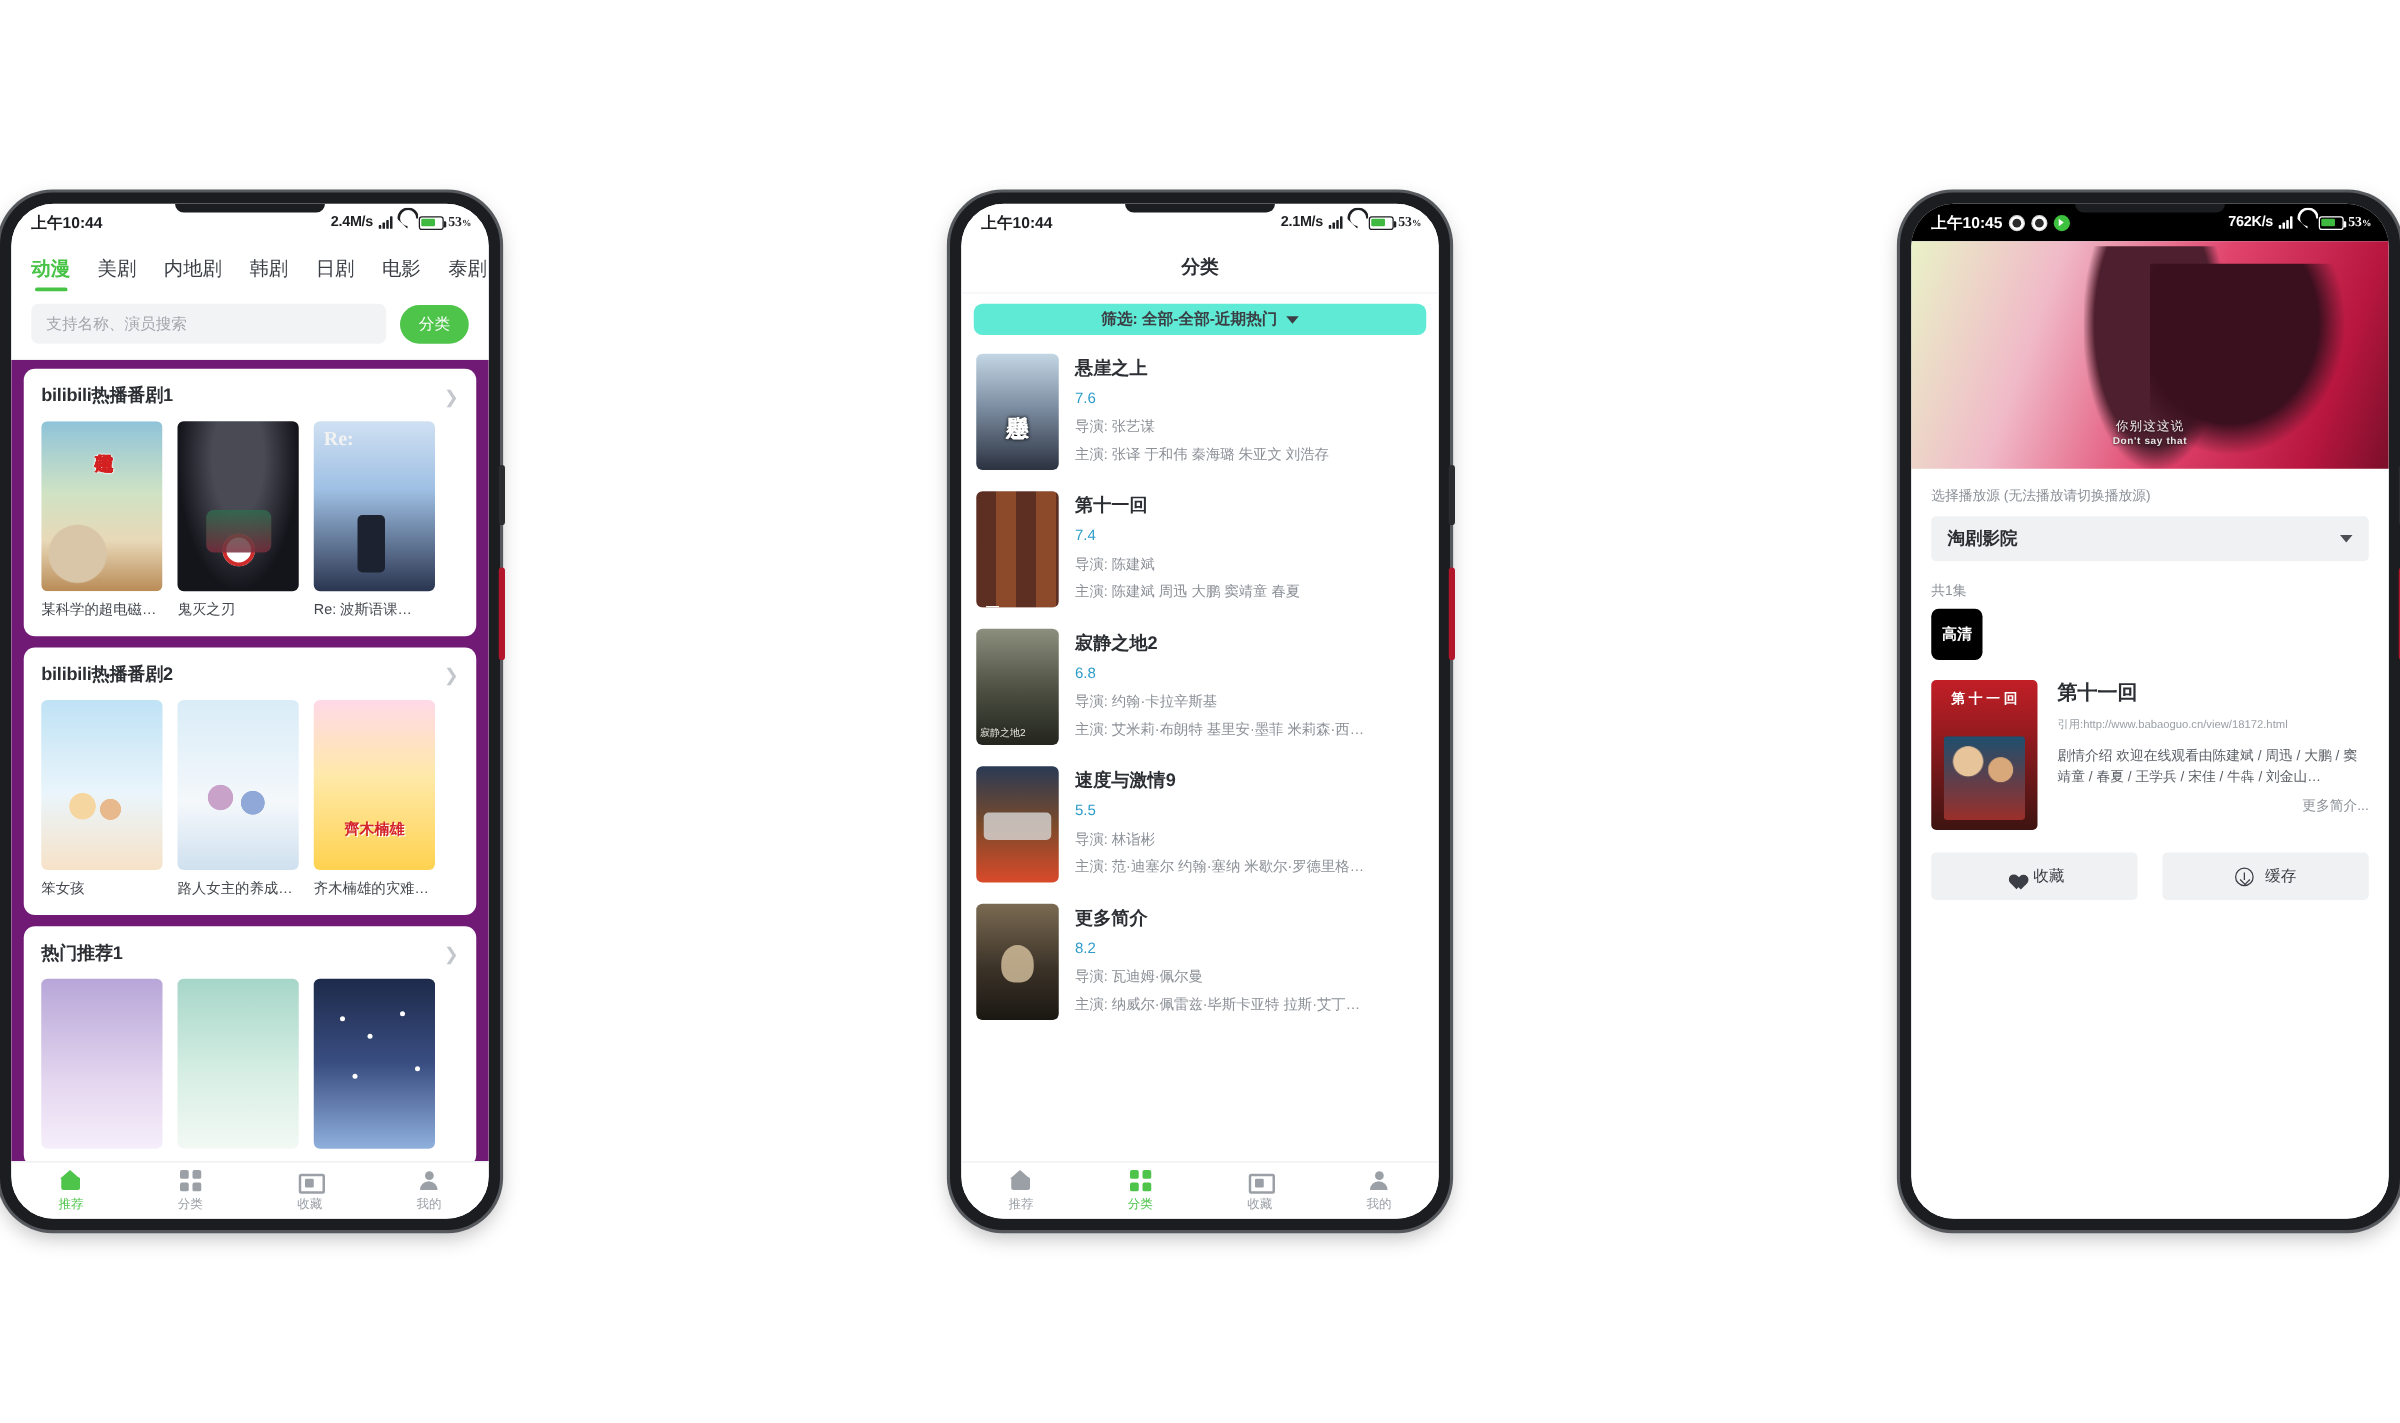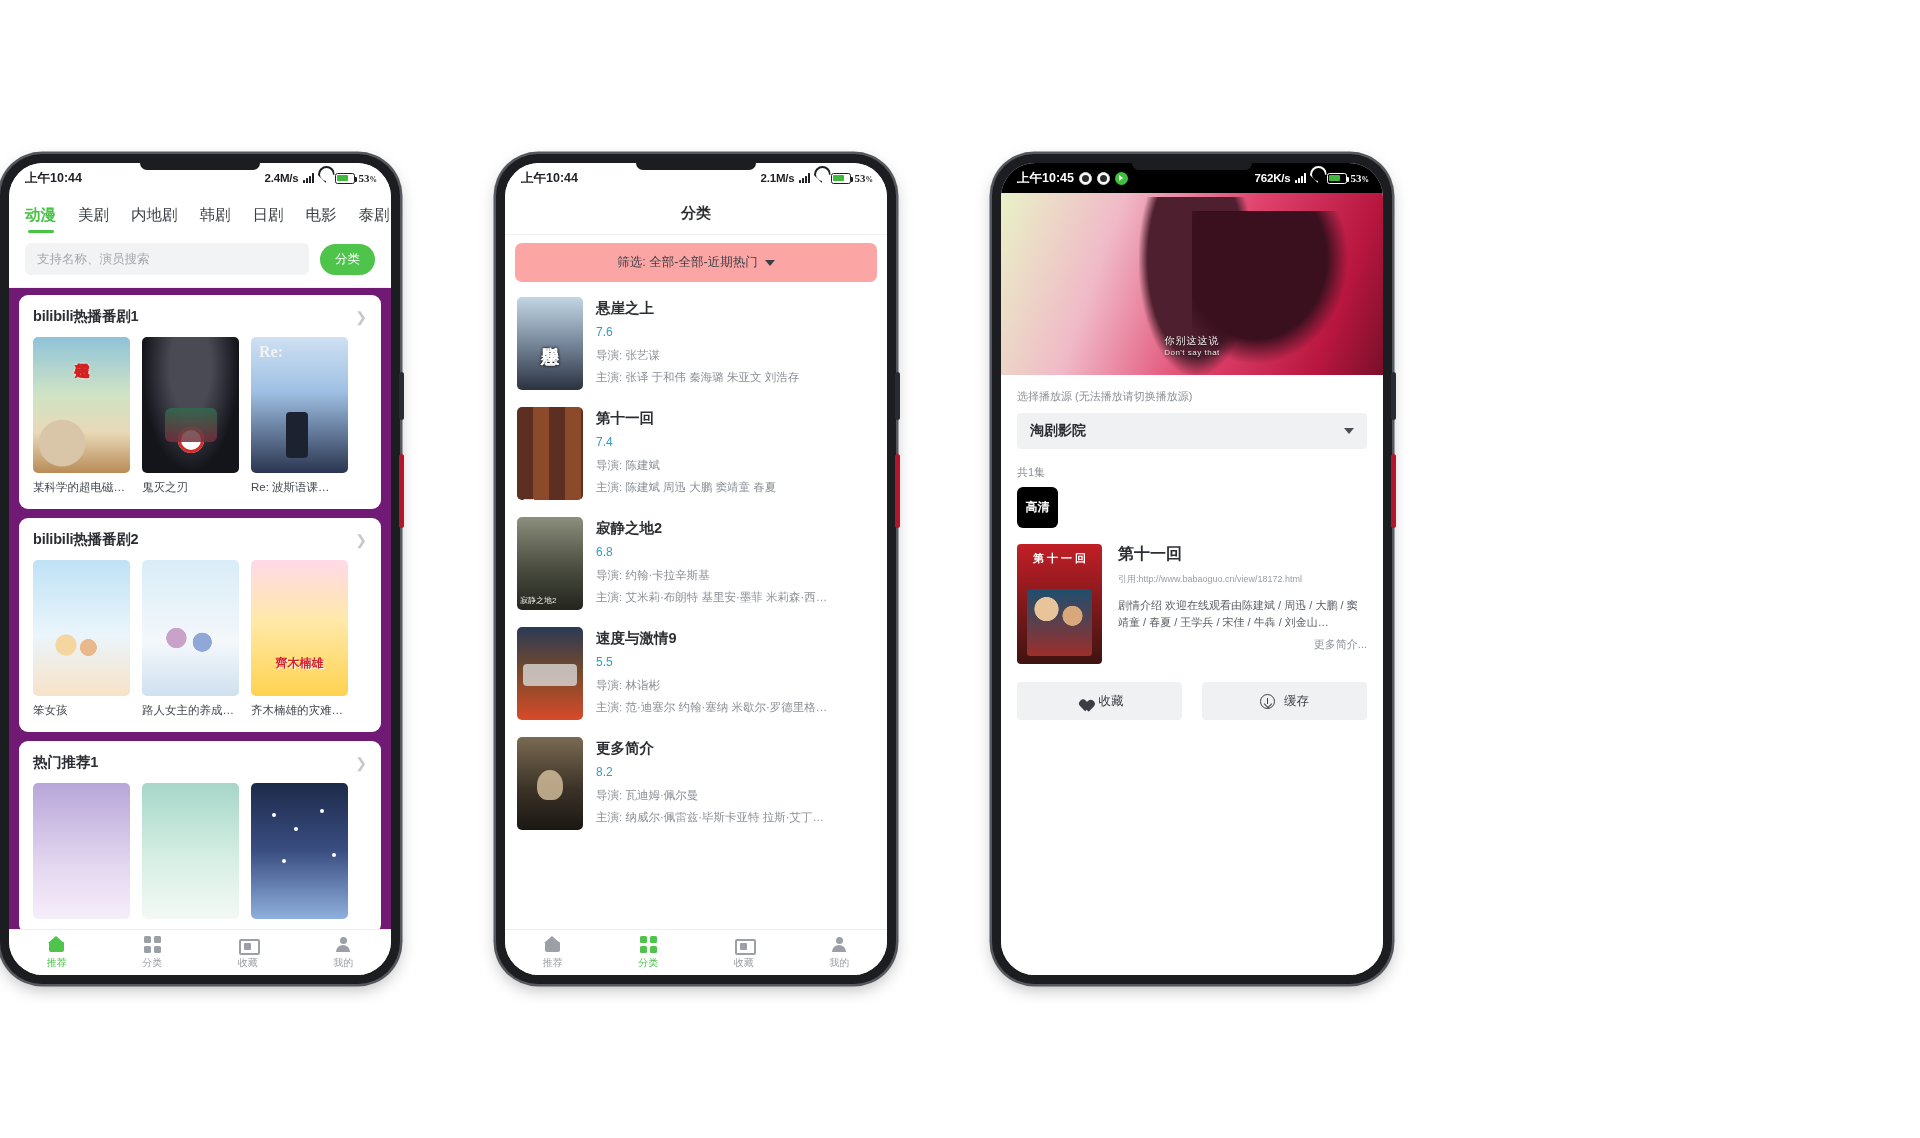--- a/index.html
+++ b/index.html
@@ -3,21 +3,21 @@
 <meta charset="utf-8">
 <style>
   * { box-sizing: border-box; margin: 0; padding: 0; }
   body {
     width: 1920px; height: 1138px;
     background: #ffffff;
     font-family: "Liberation Sans", "DejaVu Sans", sans-serif;
     overflow: hidden;
     position: relative;
   }
-  .stage { display: flex; justify-content: flex-start; align-items: center; gap: 96px; width: 1920px; height: 1138px; }
+  .stage { display: flex; justify-content: space-between; align-items: center; gap: 96px; width: 1920px; height: 1138px; }
 
   
   .phone {
     position: relative;
     width: 400px; height: 830px;
     background: #1b1d20;
     border-radius: 42px;
     padding: 9px;
     box-shadow: 0 0 0 2.5px #55585d, 0 6px 16px rgba(0,0,0,.25);
     flex: 0 0 auto;
@@ -178,22 +178,22 @@
   .ico-me::before{content:"";position:absolute;left:5px;top:1px;width:7px;height:7px;border-radius:50%;background:#9aa0a6;}
   .ico-me::after{content:"";position:absolute;left:1.5px;top:9px;width:14px;height:7px;border-radius:7px 7px 0 0;background:#9aa0a6;}
 
   
   .navbar2 {
     height:42px; flex:0 0 42px; display:flex; align-items:center; justify-content:center;
     background:#fff; font-size:15px; font-weight:bold; color:#2b2e33; border-bottom:1px solid #f0f1f3;
   }
   .filterwrap { background:#fff; padding: 8px 10px 8px 10px; flex:0 0 auto;}
   .filterbar {
-    background:#fca5a5; border-radius:7px; height:39px; display:flex; align-items:center; justify-content:center;
-    font-size:12.5px; font-weight:normal; color:#3b3f45; gap:7px;
+    background:#5eead4; border-radius:7px; height:25px; display:flex; align-items:center; justify-content:center;
+    font-size:12.5px; font-weight:bold; color:#3b3f45; gap:7px;
   }
   .caret { width:0;height:0;border-left:5px solid transparent;border-right:5px solid transparent;border-top:6px solid #3b3f45;}
   .list { flex:1; overflow:hidden; background:#fff; padding: 0 10px; }
   .litem { display:flex; gap:13px; padding: 7px 2px 8px 2px; }
   .lposter { width:66px; flex:0 0 66px; height:93px; border-radius:5px; overflow:hidden; position:relative; background:#262a33;}
   .linfo { flex:1; min-width:0; padding-top:2px;}
   .ltitle { font-size:14.5px; font-weight:bold; color:#2b2e33; margin-bottom:7px;}
   .lscore { font-size:12px; color:#2d9cc9; margin-bottom:9px; font-weight:500;}
   .lmeta { font-size:11.5px; color:#8b9097; margin-bottom:7px; white-space:nowrap; overflow:hidden; text-overflow:ellipsis;}
   .lp1{background:linear-gradient(180deg,#c3d6e4 0%,#7e8fa3 45%,#2b3240 100%);}
@@ -215,21 +215,21 @@
   .player::before{
     content:""; position:absolute; left:36%; top:2%; width:30%; height:98%;
     background: radial-gradient(ellipse at 50% 35%, #4e1f2e 0 60%, rgba(78,31,46,0) 72%);
   }
   .player::after{
     content:""; position:absolute; right:8%; top:10%; width:42%; height:86%;
     background: radial-gradient(ellipse at 40% 30%, #3a0f1e 0 52%, rgba(58,15,30,0) 68%);
   }
   .subs { position:absolute; left:0; right:0; bottom:18px; text-align:center; z-index:5;}
   .subs div:first-child{ font-size:10px; color:#f2f2f2; letter-spacing:1px; text-shadow:0 1px 2px rgba(0,0,0,.6);}
-  .subs div:last-child{ font-size:8px; color:#e6e6e6; letter-spacing:.5px; text-shadow:0 1px 2px rgba(0,0,0,.6);}
+  .subs div:last-child{ font-size:8px; color:#e6e6e6; letter-spacing:.5px; text-shadow:0 1px 2px rgba(0,0,0,.6);font-weight:bold;}
   .detail { flex:1; background:#fff; padding: 14px 16px 0 16px; overflow:hidden;}
   .dlabel { font-size:11px; color:#8b9097; margin-bottom:9px;}
   .select {
     height:36px; background:#f0f1f3; border-radius:4px; display:flex; align-items:center;
     justify-content:space-between; padding: 0 13px; font-size:14px; font-weight:bold; color:#2b2e33;
     margin-bottom:16px;
   }
   .select .caret2{ width:0;height:0;border-left:5px solid transparent;border-right:5px solid transparent;border-top:6px solid #4b4f55;}
   .eplabel { font-size:11px; color:#8b9097; margin-bottom:7px;}
   .epbtn {

